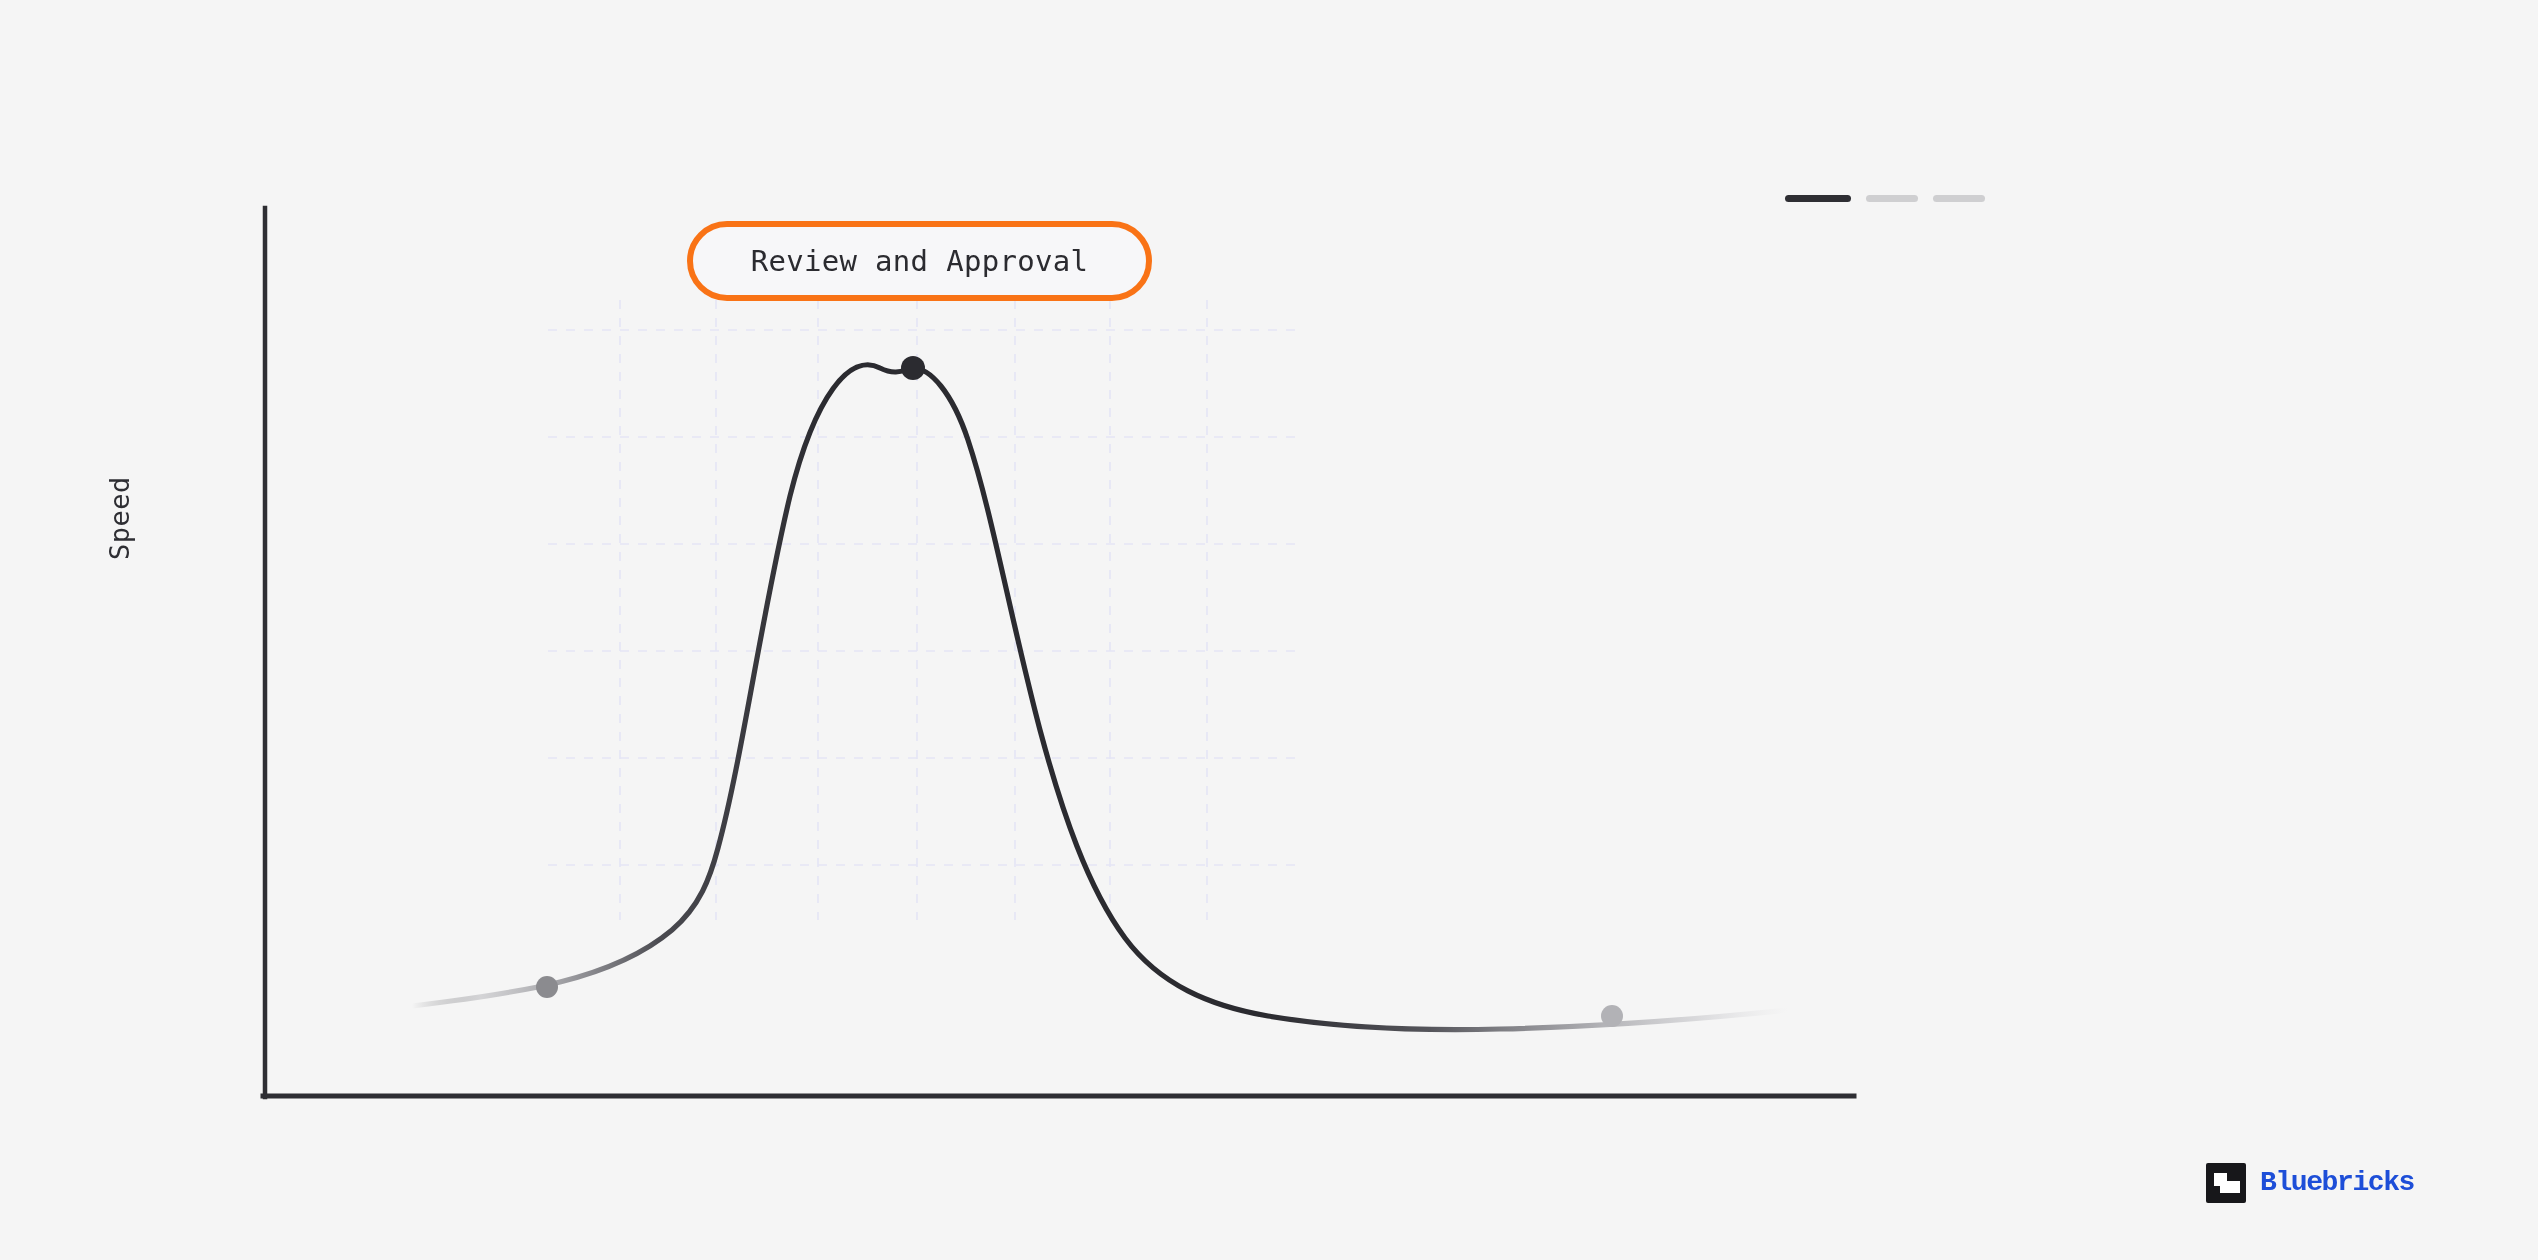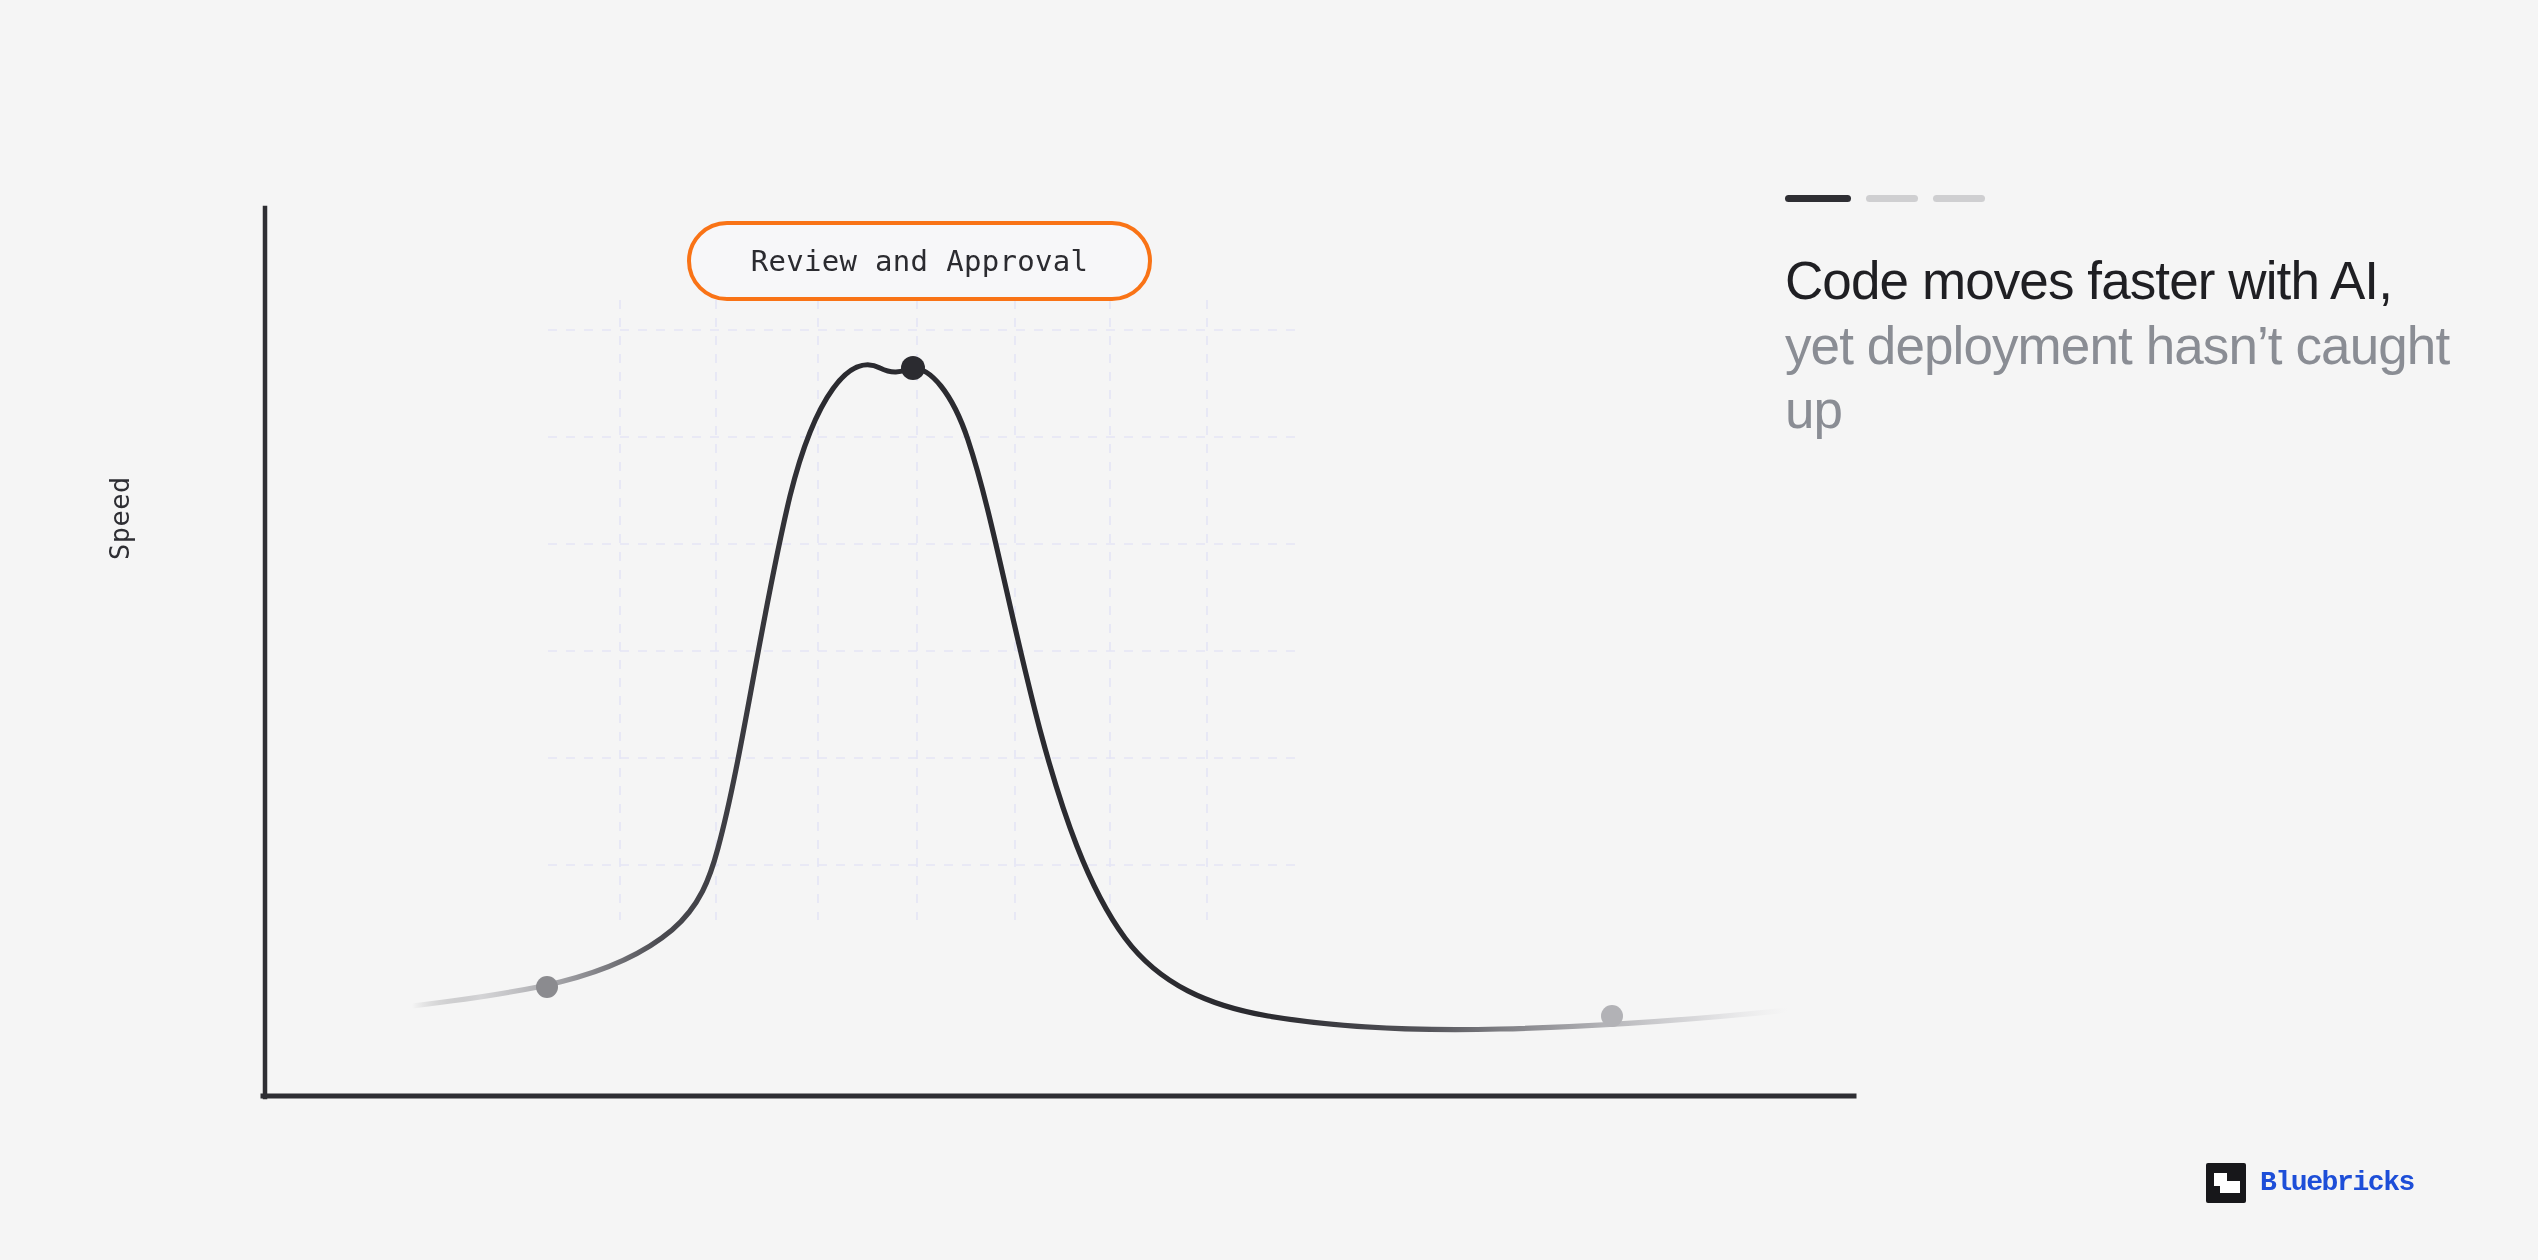--- a/index.html
+++ b/index.html
@@ -66,21 +66,21 @@
     letter-spacing: 0.5px;
   }
 
   
   .pill {
     position: absolute;
     display: inline-flex;
     align-items: center;
     justify-content: center;
     background: #f7f7f9;
-    border: 4px solid #f97316;
+    border: 6px solid #f97316;
     border-radius: 999px;
     font-family: "DejaVu Sans Mono", "Liberation Mono", monospace;
     font-size: 29px;
     color: #2b2b30;
     letter-spacing: 0.3px;
     white-space: nowrap;
     box-sizing: border-box;
   }
 
   #pill-code-generation {
@@ -254,21 +254,20 @@
 
   </div>
 
   <div id="copy-panel">
     <div id="progress-dashes">
       <span class="dash w1 active"></span>
       <span class="dash w2"></span>
       <span class="dash w3"></span>
     </div>
 
-    <h1 id="headline"><span>Code moves faster with AI,</span> <span class="muted">yet deployment hasn’t caught up</span></h1>
   </div>
 
   <div id="logo">
     <span id="logo-mark">
       <span class="sq-small"></span>
       <span class="sq-wide"></span>
     </span>
     <span id="logo-wordmark">Bluebricks</span>
   </div>
 

